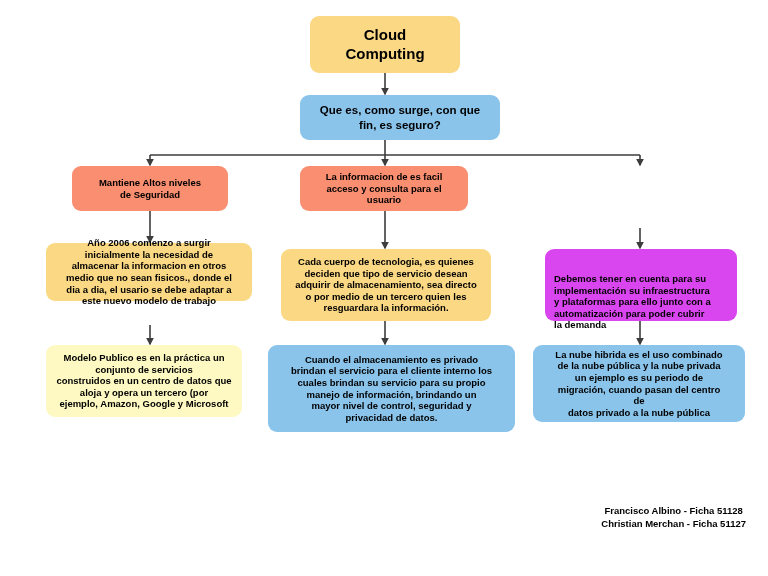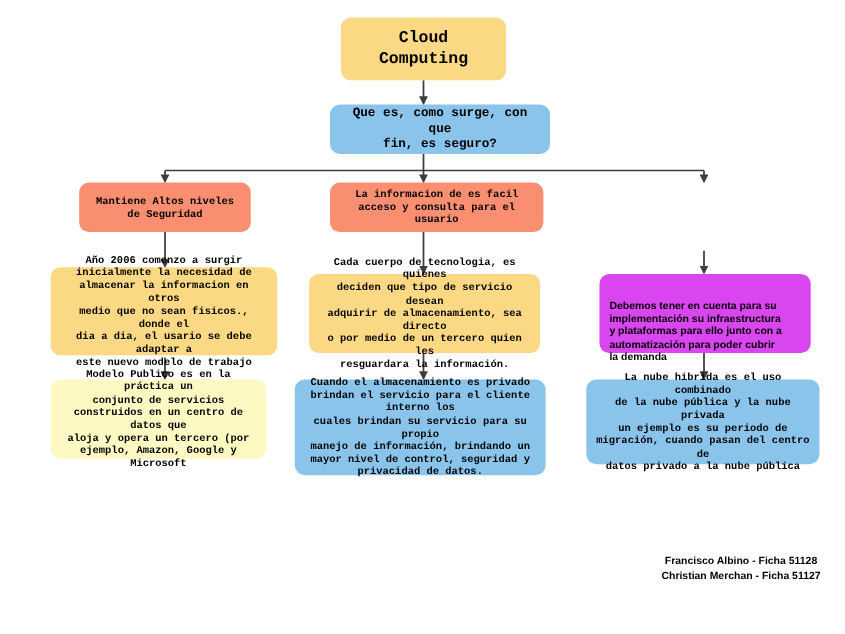--- a/index.html
+++ b/index.html
@@ -37,21 +37,21 @@
     justify-content: center;
     color: #000000;
     line-height: 1.22;
     padding: 6px 9px;
     z-index: 2;
   }
   .node .txt {
     width: 100%;
     white-space: pre-line;
   }
-  .center .txt { text-align: center; font-family: Liberation Mono, monospace; }
+  .center .txt { text-align: center; }
   .left .txt   { text-align: left; }
 
   
   #n-root {
     left: 310px; top: 16px; width: 150px; height: 57px;
     background: #fbd884;
     font-size: 15px;
     font-weight: bold;
   }
   
@@ -62,36 +62,36 @@
     font-weight: bold;
   }
   
   #n-s1 {
     left: 72px; top: 166px; width: 156px; height: 45px;
     background: #f98e70;
     font-size: 9.5px;
     font-weight: bold;
   }
   #n-s2 {
-    left: 300px; top: 166px; width: 194px; height: 45px;
+    left: 300px; top: 166px; width: 168px; height: 45px;
     background: #f98e70;
     font-size: 9.5px;
     font-weight: bold;
   }
   #n-s3 {
     left: 543px; top: 166px; width: 193px; height: 62px;
     background: #f98e70;
     font-size: 9.5px;
     font-weight: bold;
     align-items: flex-start;
     padding-top: 8px;
   }
   
   #n-y1 {
-    left: 46px; top: 243px; width: 206px; height: 80px;
+    left: 46px; top: 243px; width: 206px; height: 58px;
     background: #fbd884;
     font-size: 9.5px;
     font-weight: bold;
   }
   #n-y2 {
     left: 281px; top: 249px; width: 210px; height: 72px;
     background: #fbd884;
     font-size: 9.5px;
     font-weight: bold;
   }
@@ -104,21 +104,21 @@
     padding-top: 24px;
   }
   
   #n-b1 {
     left: 46px; top: 345px; width: 196px; height: 72px;
     background: #fef9c3;
     font-size: 9.5px;
     font-weight: bold;
   }
   #n-b2 {
-    left: 268px; top: 345px; width: 228px; height: 87px;
+    left: 268px; top: 345px; width: 247px; height: 87px;
     background: #8ac4eb;
     font-size: 9.5px;
     font-weight: bold;
     justify-content: flex-end;
   }
   #n-b3 {
     left: 533px; top: 345px; width: 212px; height: 77px;
     background: #8ac4eb;
     font-size: 9.5px;
     font-weight: bold;

